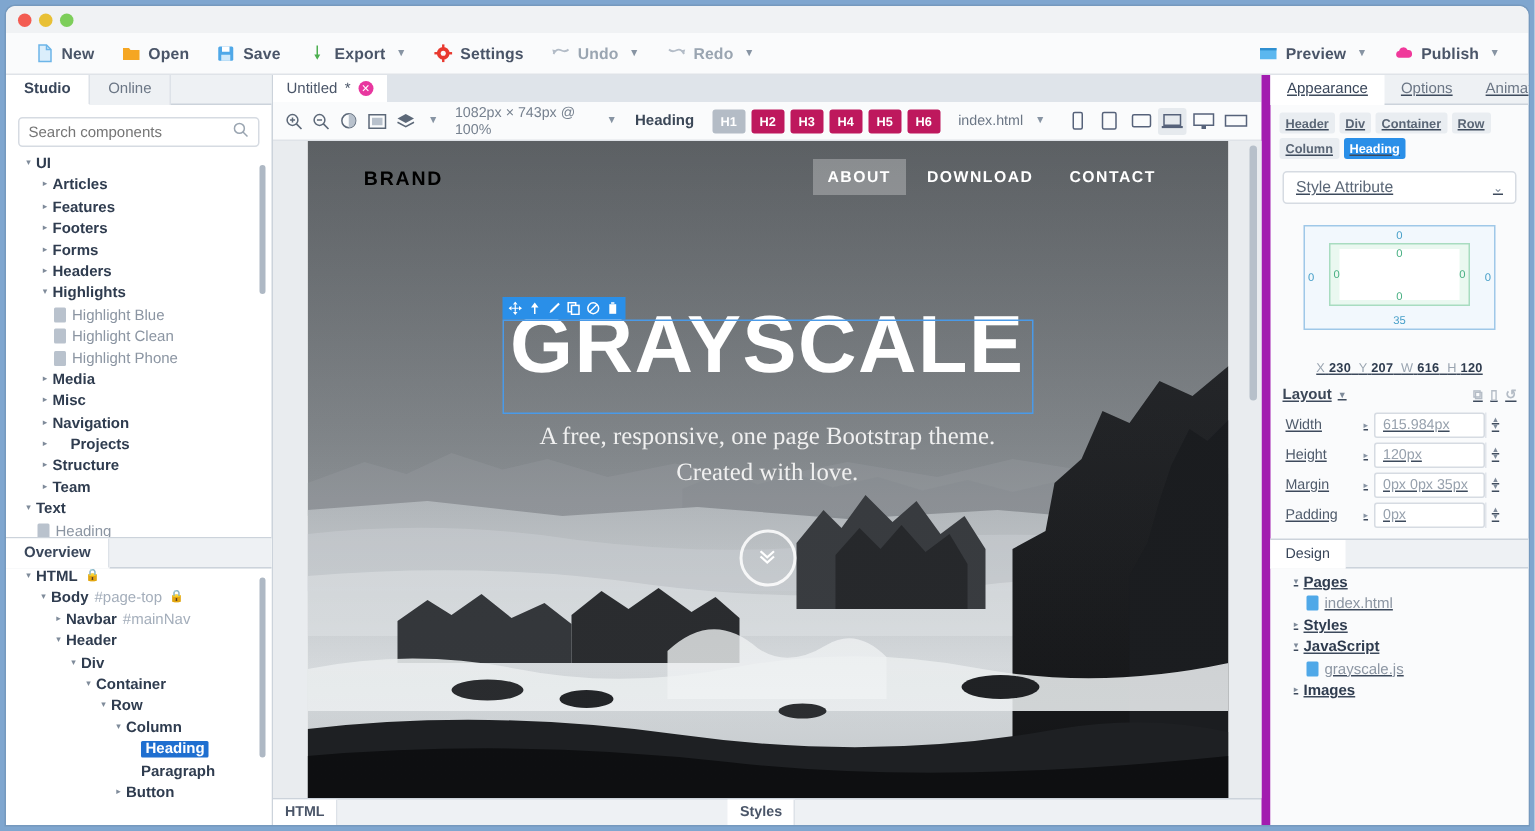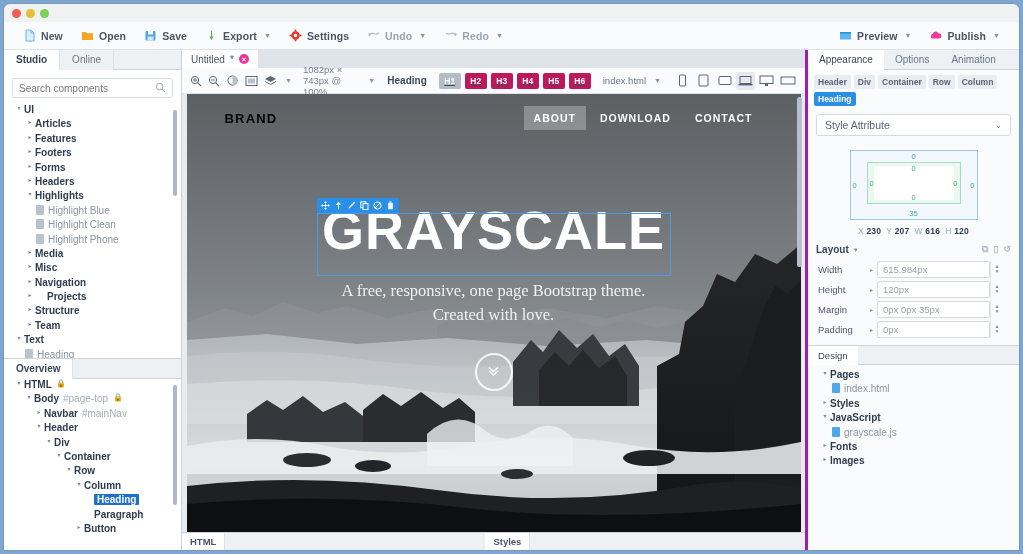--- a/index.html
+++ b/index.html
@@ -56,21 +56,21 @@
   .overviewpanel { height:192px; border-top:1px solid #ccd3db; background:#fff; display:flex; flex-direction:column; }
   
   .center { flex:1; display:flex; flex-direction:column; background:#e9ecef; }
   .ctabs { height:18px; background:#dfe4ea; display:flex; align-items:flex-end; }
   .ctab { height:18px; background:#fff; display:flex; align-items:center; gap:5px; padding:0 9px; font-size:10px; color:#4a5568; }
   .closex { width:10px; height:10px; border-radius:50%; background:#e8379f; color:#fff; font-size:7px; display:flex; align-items:center; justify-content:center; line-height:1; }
   .canvastoolbar { height:26px; background:#fafbfc; border-bottom:1px solid #dfe3e8; display:flex; align-items:center; padding:0 8px; gap:6px; }
   .ct-ico { width:14px; height:14px; display:flex; align-items:center; justify-content:center; color:#5c6878; }
   .dims { font-size:9.5px; color:#76818f; margin-left:5px; }
   .hlabel { font-size:10px; font-weight:bold; color:#3c4858; margin-right:6px; }
-  .hbtns { display:flex; gap:4px;text-decoration:underline; }
+  .hbtns { display:flex; gap:4px; }
   .hbtn { width:22px; height:16px; border-radius:2px; background:#be185d; color:#fff; font-size:8.5px; font-weight:bold;
           display:flex; align-items:center; justify-content:center; }
   .hbtn.active { background:#b4bcc6; }
   .pagename { font-size:9.5px; color:#6b7685; }
   .devicebar { display:flex; gap:2px; margin-left:6px; }
   .dev { width:19px; height:18px; display:flex; align-items:center; justify-content:center; color:#56627a; border-radius:2px; }
   .dev.active { background:#e6eaee; }
   .canvasarea { flex:1; background:#e9ecef; position:relative; overflow:hidden; display:flex; justify-content:center; }
   .page { width:614px; background:#fff; position:relative; overflow:hidden; }
   .hero { position:absolute; inset:0; }
@@ -86,36 +86,36 @@
   .herocenter { position:absolute; left:0; right:0; top:108px; text-align:center; }
   .heroh1 { color:#fff; font-size:54px; font-weight:bold; letter-spacing:1px; line-height:1.05; font-family:"Liberation Sans", sans-serif; }
   .herop { color:#f0f0f0; font-family:"Liberation Serif", serif; font-size:16.5px; line-height:1.45; margin-top:20px; }
   .scrollbtn { width:38px; height:38px; border:2px solid rgba(255,255,255,0.85); border-radius:50%;
                margin:26px auto 0; display:flex; align-items:center; justify-content:center; color:#fff; }
   
   .selbox { position:absolute; left:130px; top:119px; width:354px; height:63px; border:1px solid #4a9ae8; }
   .seltools { position:absolute; left:130px; top:104px; height:15px; background:#2a8fe8; display:flex; align-items:center; gap:2px; padding:0 3px; }
   .seltool { width:11px; height:11px; display:flex; align-items:center; justify-content:center; color:#fff; }
   
-  .rightpanel { width:214px; background:#fafbfc; border-left:3px solid #a21caf; display:flex; flex-direction:column; }
+  .rightpanel { width:178px; background:#fafbfc; border-left:6px solid #a21caf; display:flex; flex-direction:column;text-decoration:underline; }
   .rtabs { display:flex; height:20px; background:#eef1f4; border-bottom:1px solid #ccd3db; }
   .rtab { padding:0 11px; height:20px; line-height:20px; font-size:10px; color:#6b7685; }
   .rtab.active { background:#fff; color:#39465a; }
   .crumbs { display:flex; gap:3px; padding:5px 6px; flex-wrap:wrap; }
   .crumb { font-size:8.5px; font-weight:bold; color:#5a6676; background:#e9edf1; padding:2px 4px; border-radius:2px; }
   .crumb.sel { background:#2a8fe8; color:#fff; }
   .styleattr { margin:3px 8px 8px; height:22px; border:1px solid #d6dbe2; border-radius:3px; background:#fff;
                display:flex; align-items:center; padding:0 8px; font-size:10.5px; color:#5a6676; }
   .boxmodel { margin:6px auto 0; width:128px; }
   .bmouter { border:1px solid #9fc8e8; background:#f2f8fd; padding:3px 6px 3px; position:relative; }
   .bmmid { border:1px solid #a8dcc0; background:#eaf8f0; padding:3px 6px; position:relative; margin:8px 10px 12px; }
   .bminner { background:#fff; height:34px; }
   .bmval { position:absolute; font-size:7.5px; color:#49a0c9; }
   .bmvalg { position:absolute; font-size:7.5px; color:#49b083; }
-  .coords { text-align:center; font-size:8.5px; color:#6b7685; margin-top:6px; letter-spacing:.2px; }
+  .coords { text-align:center; font-size:8.5px; color:#6b7685; margin-top:20px; letter-spacing:.2px; }
   .coords b { color:#2f3c4f; }
   .coords .k { color:#9aa5b1; }
   .sechead { display:flex; align-items:center; padding:8px 8px 4px; font-size:10px; font-weight:bold; color:#3c4858; }
   .sechead .caret2 { font-size:6px; margin-left:4px; color:#7f8b9a; }
   .sechead .acts { margin-left:auto; display:flex; gap:5px; color:#b4bcc6; font-size:9px; }
   .field { display:flex; align-items:center; padding:2px 16px 2px 10px; height:20px; }
   .field .fl { font-size:9.5px; color:#4f5b6b; width:52px; }
   .field .ftri { font-size:6px; color:#8794a3; margin-right:4px; }
   .finput { flex:1; height:17px; border:1px solid #d6dbe2; border-radius:2px; background:#fff;
             display:flex; align-items:center; padding:0 5px; font-size:9.5px; color:#97a1ad; }
@@ -727,23 +727,19 @@
             <div class="trow" style="padding-left: 8px;">
               <span class="tri">▾</span>
               <span class="nm">JavaScript</span>
             </div>
             <div class="trow" style="padding-left: 20px;">
               <span class="docico blue"></span>
               <span class="nm leaf">grayscale.js</span>
             </div>
             <div class="trow" style="padding-left: 8px;">
               <span class="tri">▸</span>
-              <span class="nm">Fonts</span>
-            </div>
-            <div class="trow" style="padding-left: 8px;">
-              <span class="tri">▸</span>
               <span class="nm">Images</span>
             </div>
           </div>
       </div>
     </div>
   </div>
 </div>
 
 </body></html>

